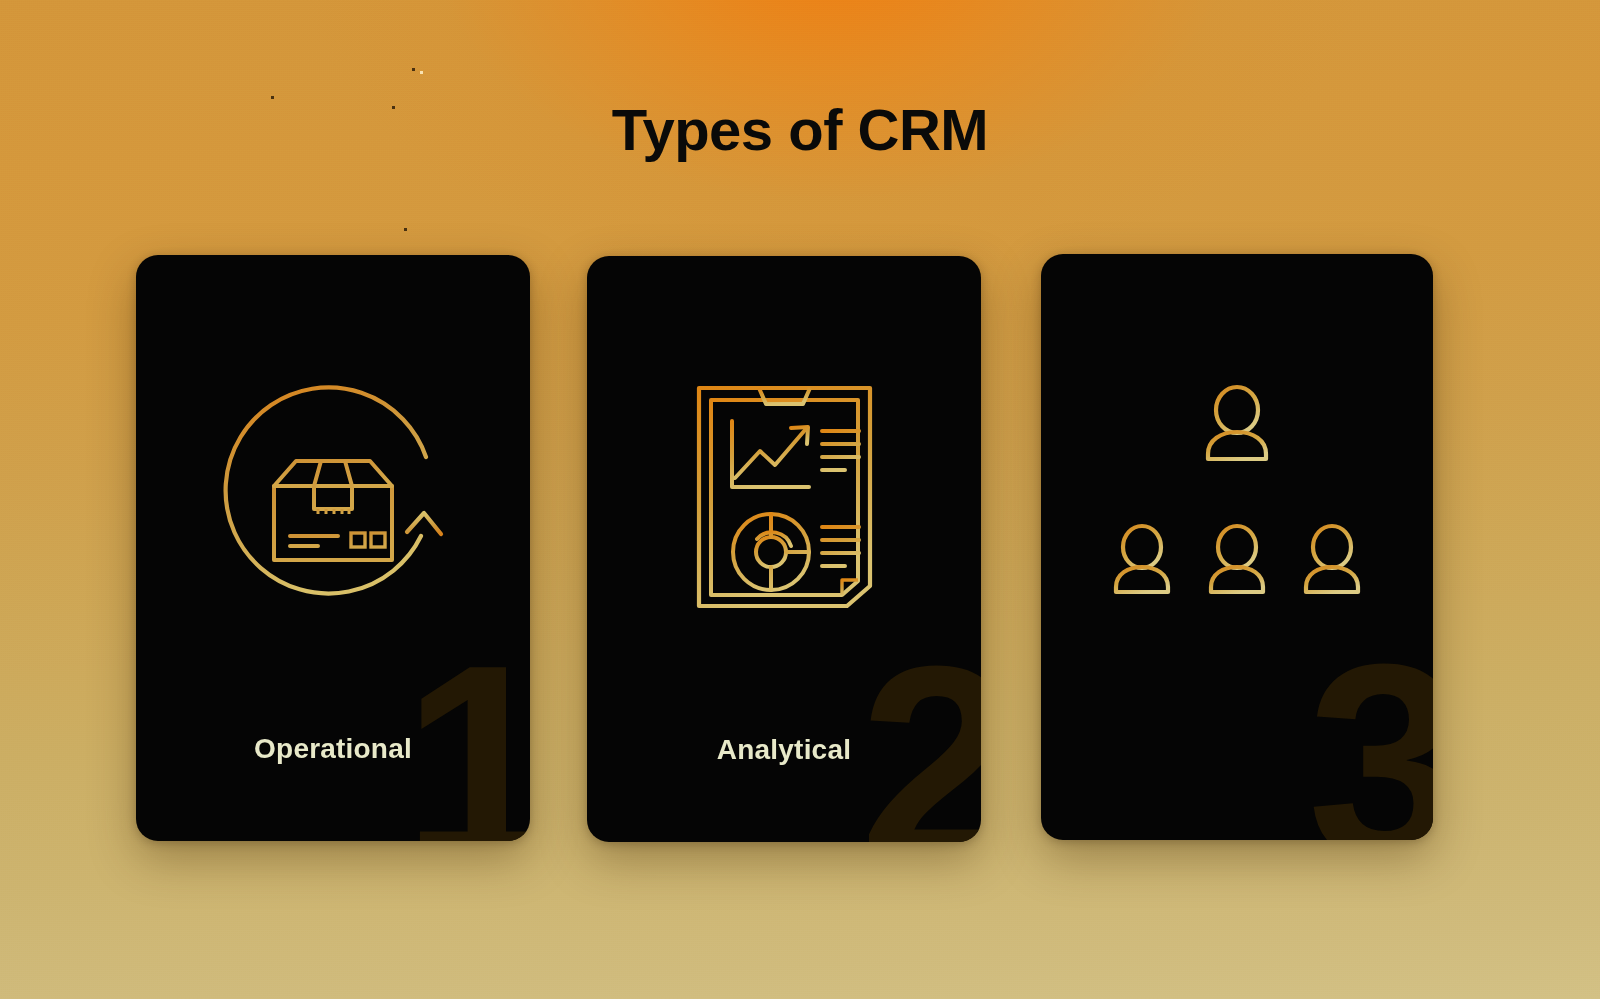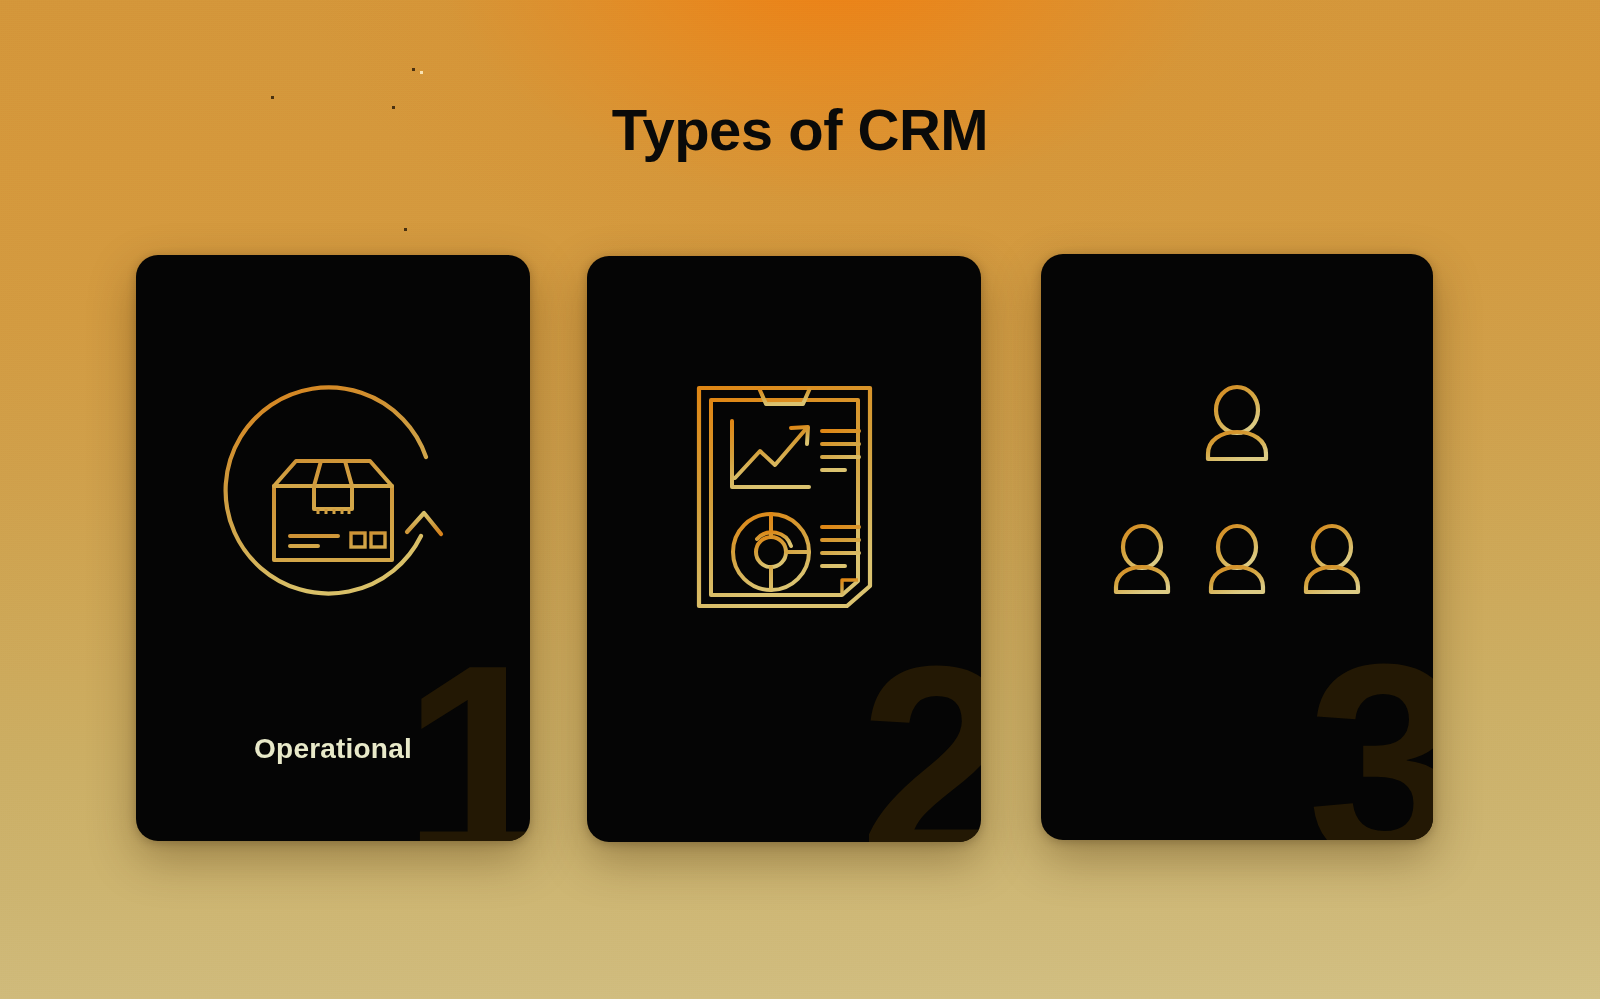--- a/index.html
+++ b/index.html
@@ -196,20 +196,21 @@
 
         <circle cx="84" cy="178" r="38" stroke="url(#g2)" stroke-width="4" fill="none"></circle>
         <circle cx="84" cy="178" r="15" stroke="url(#g2)" stroke-width="4" fill="none"></circle>
         <path d="M84 140 L84 163 M84 193 L84 216 M99 178 L122 178" stroke="url(#g2)" stroke-width="4" stroke-linecap="round"></path>
         <path d="M70 165 A20 20 0 0 1 104 172" stroke="url(#g2)" stroke-width="4" fill="none" stroke-linecap="round"></path>
 
         <path d="M135 153 L172 153 M135 166 L172 166 M135 179 L172 179 M135 192 L158 192" stroke="url(#g2)" stroke-width="4" stroke-linecap="round"></path>
       </svg>
     </div>
 
+    <div class="card-label">Analytical</div>
   </div>
 
   <div class="card" id="card-3">
     <div class="card-num" id="num-3">3</div>
 
     <div class="icon-wrap">
       <svg width="260" height="220" viewBox="0 0 260 220" fill="none" aria-hidden="true">
         <defs>
           <linearGradient id="g3" x1="0" y1="0" x2="0.6" y2="1">
             <stop offset="0%" stop-color="#D4891F"></stop>

